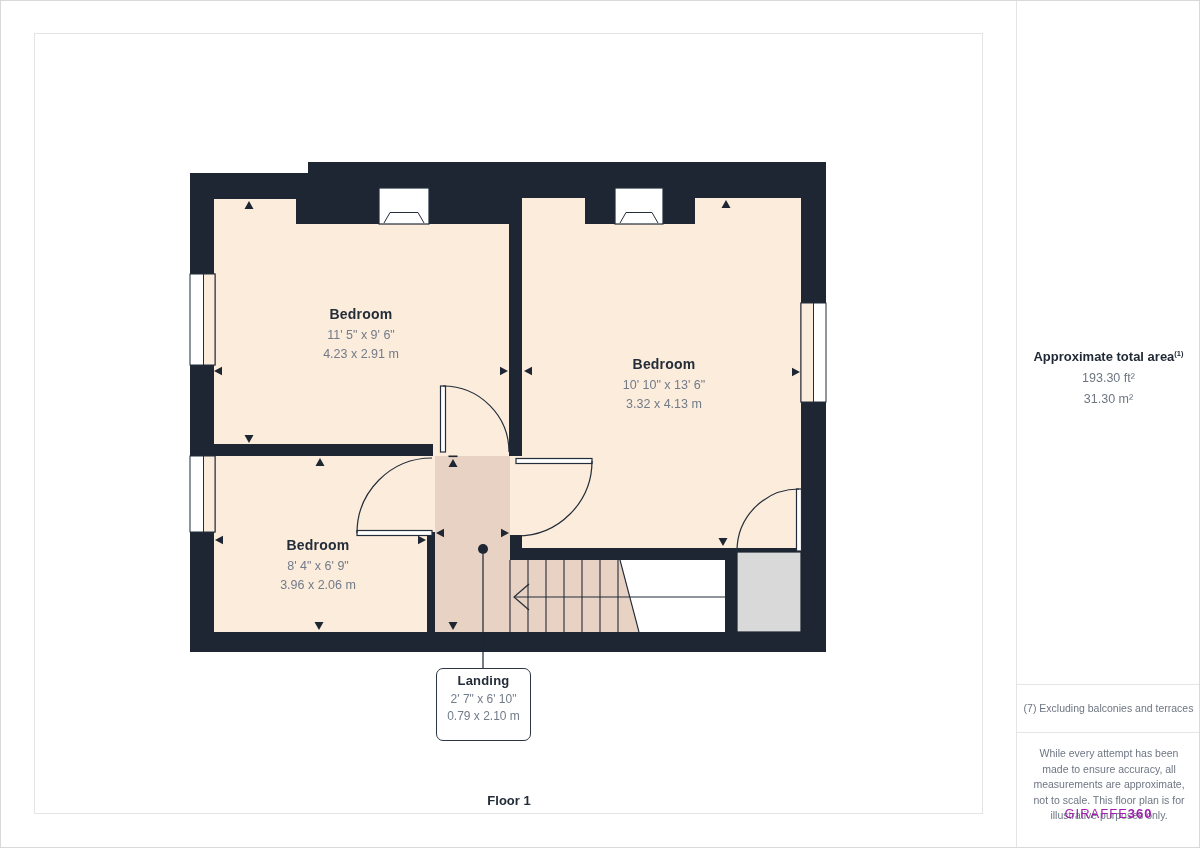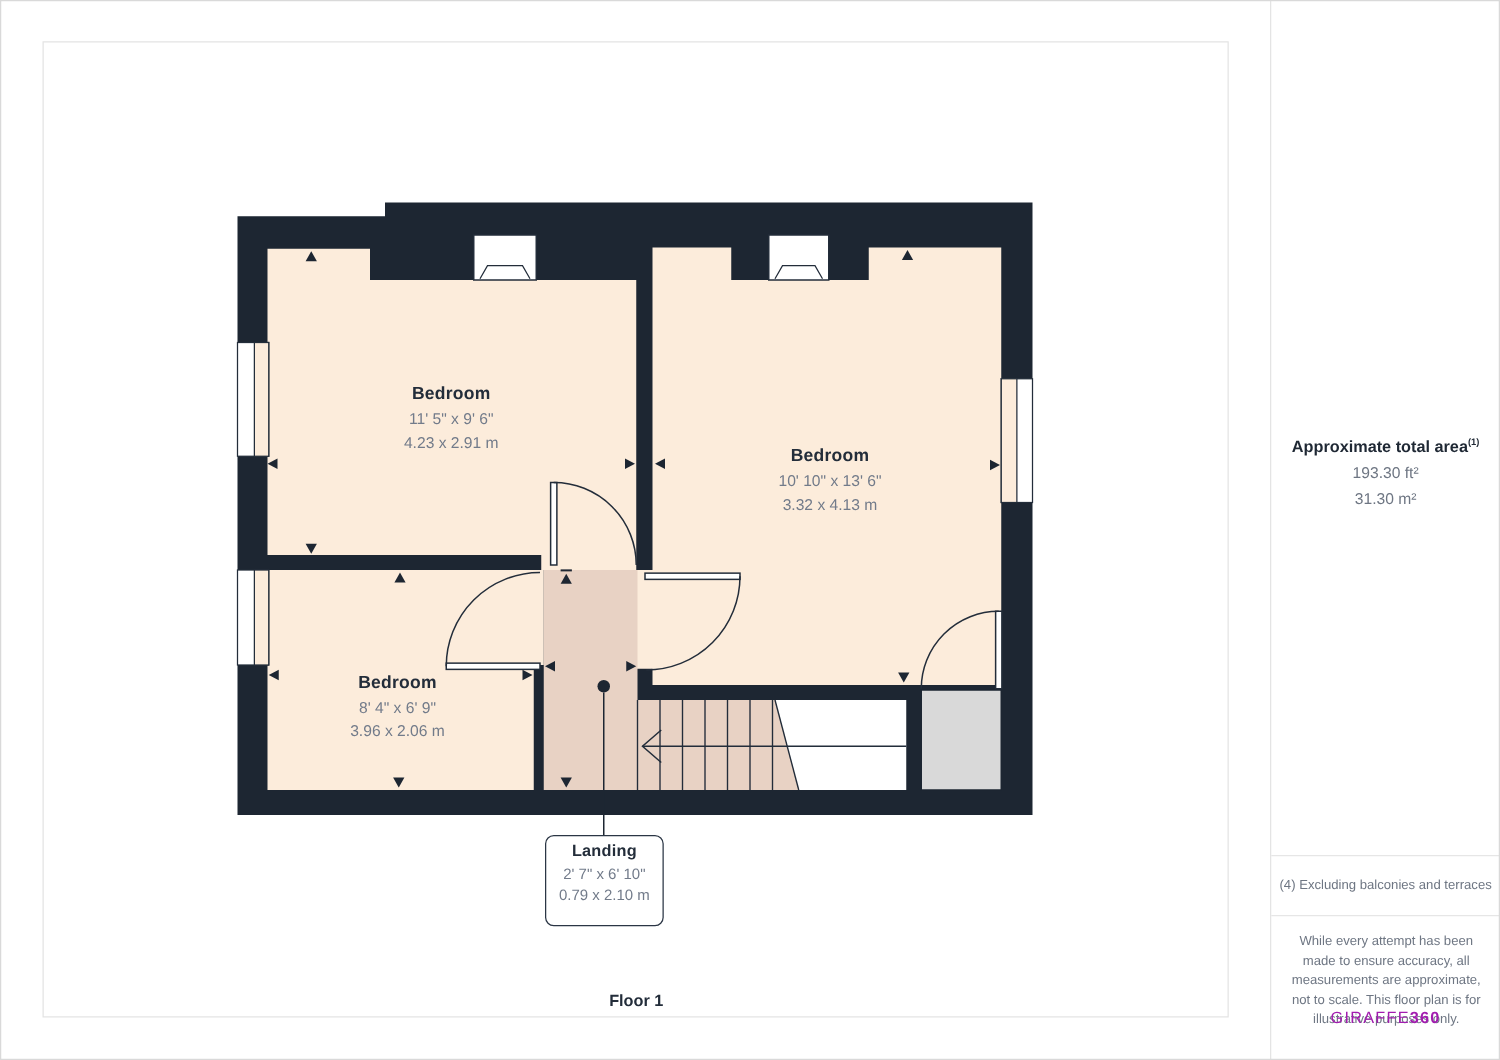--- a/index.html
+++ b/index.html
@@ -163,21 +163,21 @@
 
 <div class="floor-label">Floor 1</div>
 
 <div class="sidebar">
   <div class="area-block">
     <div class="area-title"><span>Approximate total area</span><sup>(1)</sup></div>
     <div class="area-val">193.30 ft²</div>
     <div class="area-val">31.30 m²</div>
   </div>
   <div class="sb-divider" style="top:684px;"></div>
-  <div class="footnote">(4) Excluding balconies and terraces</div>
+  <div class="footnote">(7) Excluding balconies and terraces</div>
   <div class="sb-divider" style="top:732px;"></div>
   <div class="disclaimer">While every attempt has been made to ensure accuracy, all measurements are approximate, not to scale. This floor plan is for illustrative purposes only.</div>
   <div class="brand">
     <span class="b1">GIRAFFE</span><span class="b2">360</span>
   </div>
 </div>
 
 <div class="page-frame"></div>
 
 </body></html>

